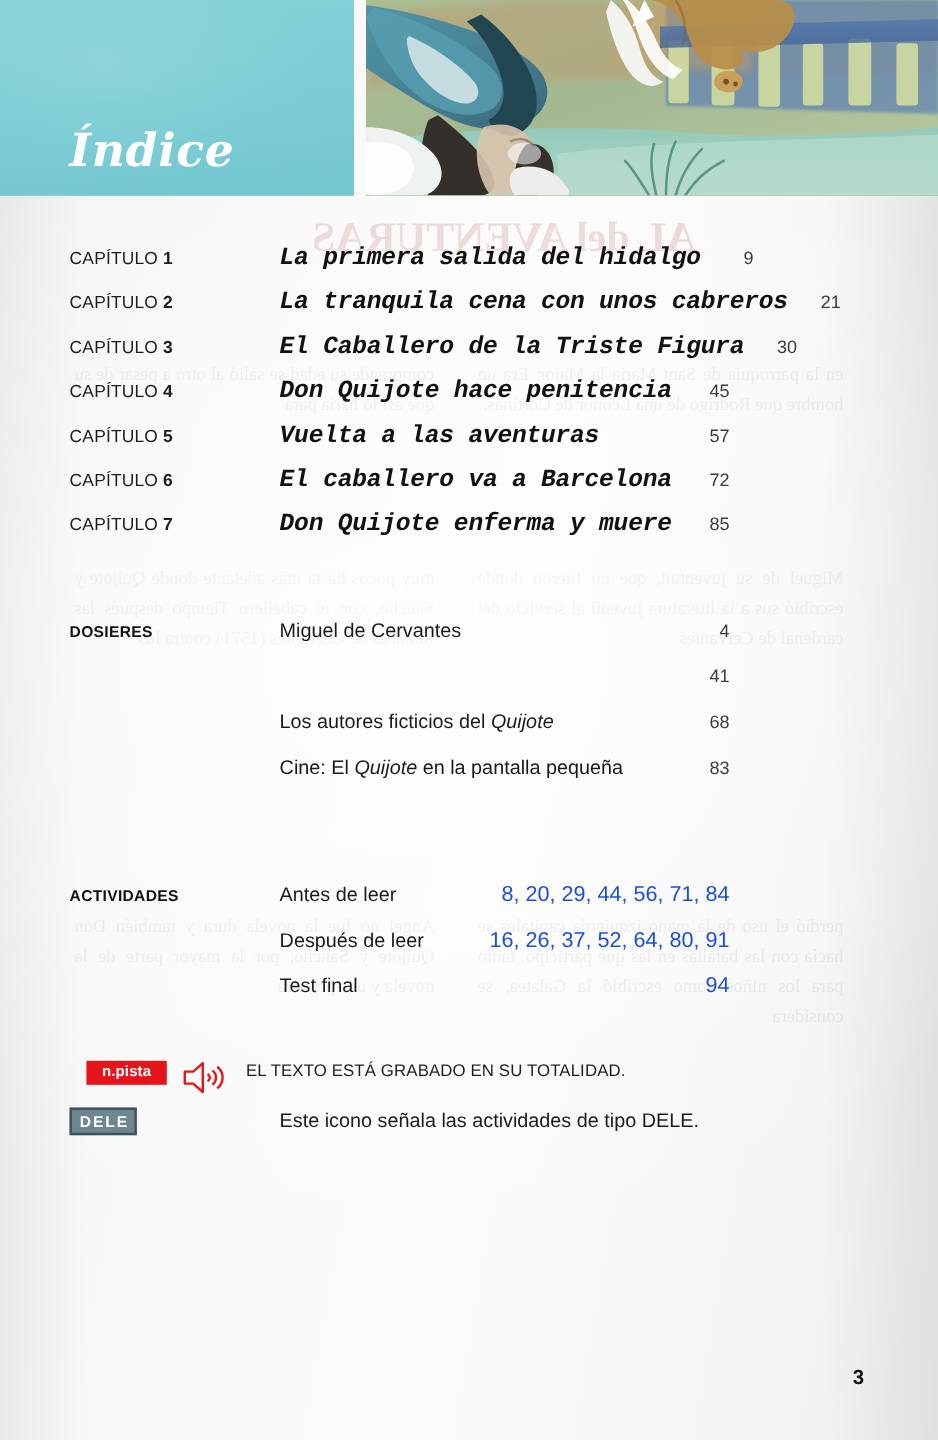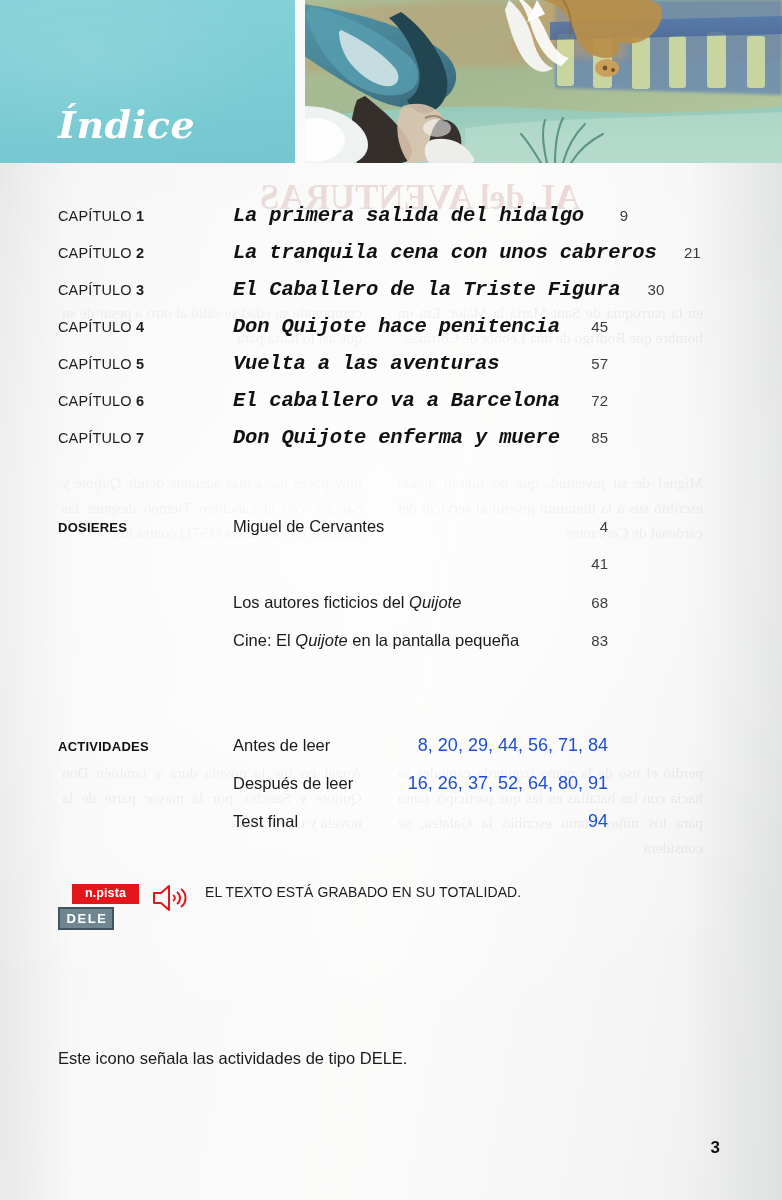--- a/index.html
+++ b/index.html
@@ -174,23 +174,22 @@
     text-align: right;
     font-size: 18px;
     color: #1d4ed8;
     white-space: nowrap;
   }
 
   .activities { margin-top: 66px; }
 
   
   .dele-note {
-    margin-top: 58px;
+    margin-top: 74px;
     height: 30px;
-    flex-direction: column;
   }
   .dele-badge {
     display: inline-block;
     flex: 0 0 auto;
     width: 56px;
     background: #6f8691;
     border: 2px solid #3f545f;
     color: #ffffff;
     font-size: 13px;
     font-weight: bold;

